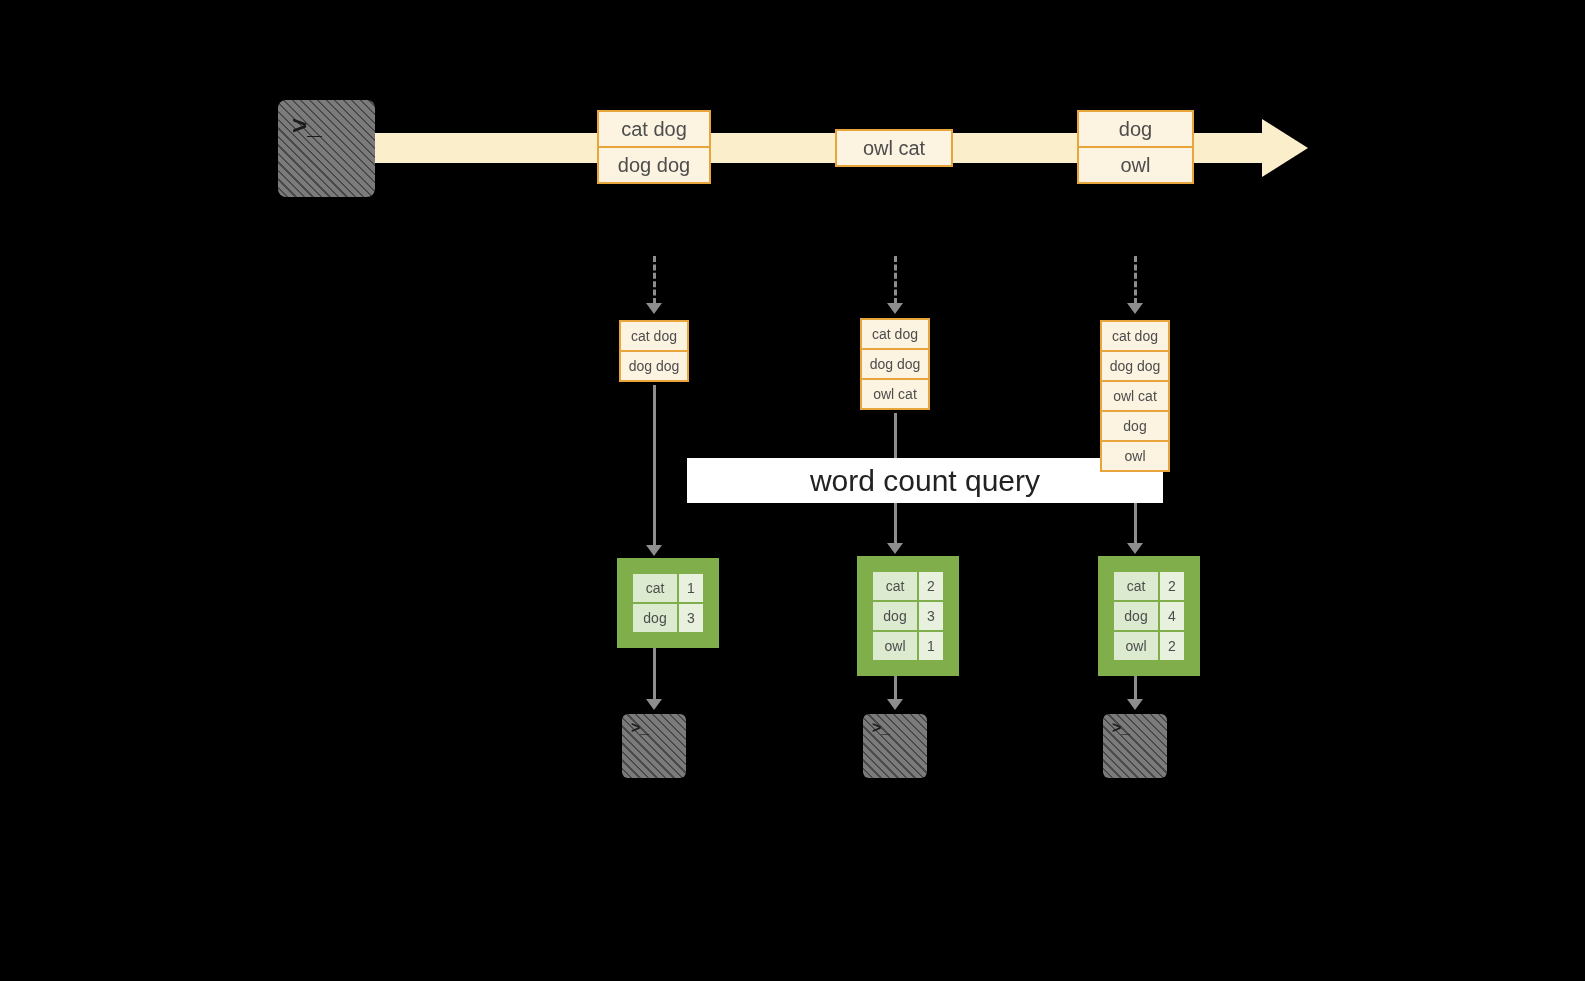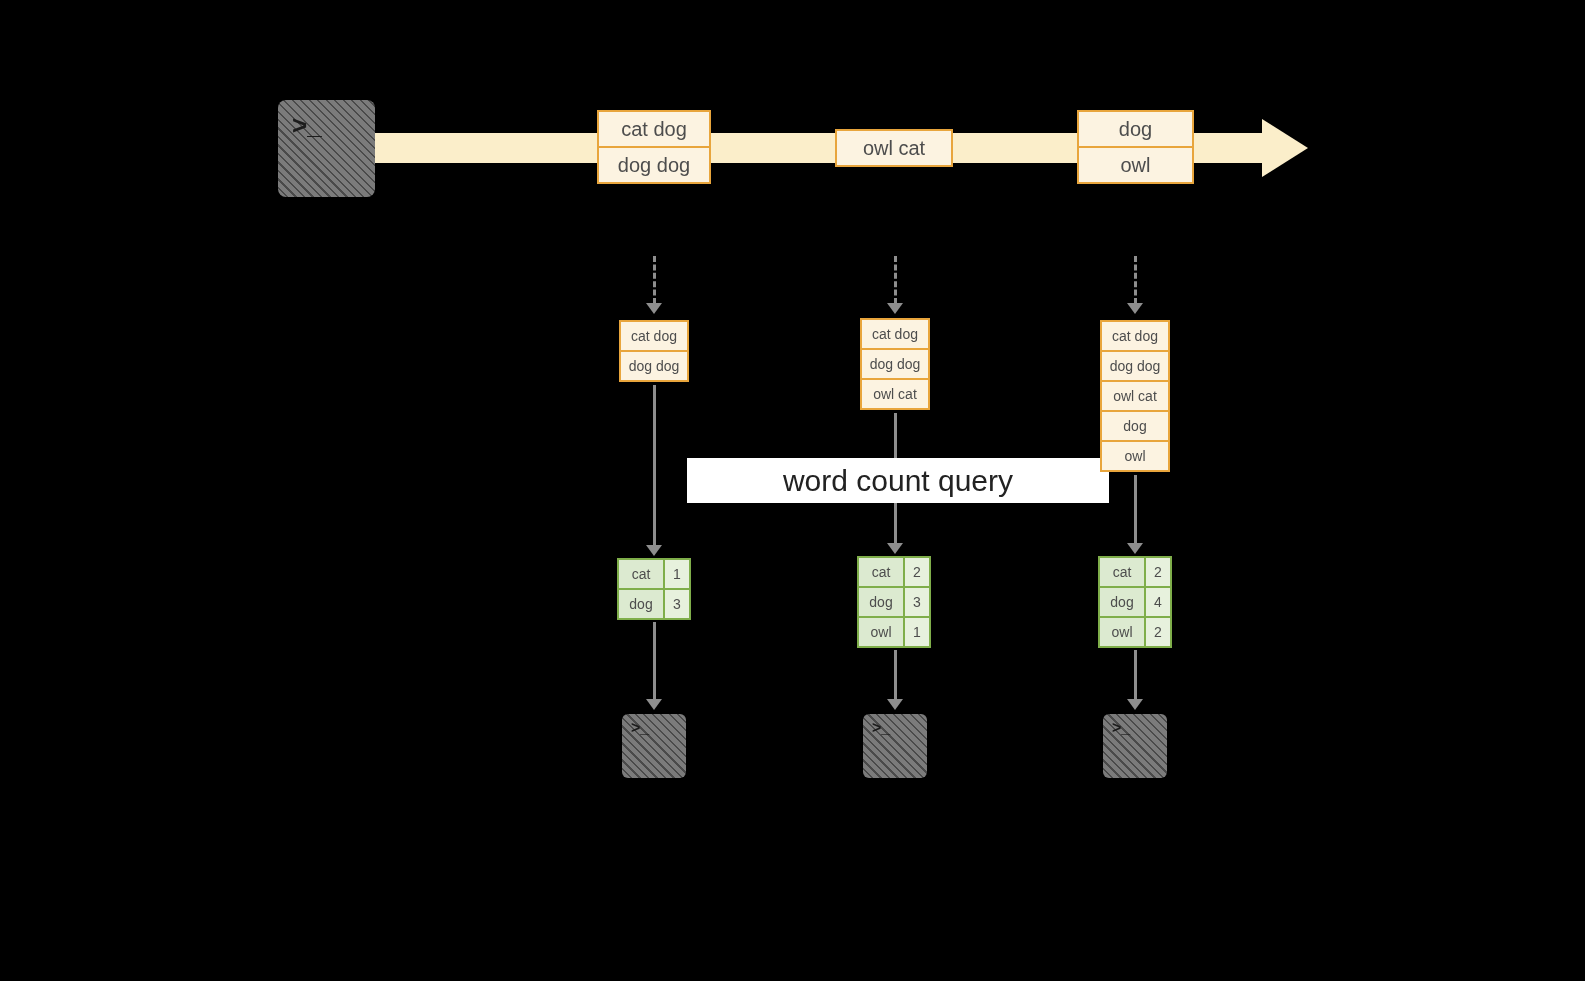--- a/index.html
+++ b/index.html
@@ -25,33 +25,33 @@
   .term.small { width:64px; height:64px; border-radius:6px; }
   .term.small .prompt { left:9px; top:5px; font-size:16px; }
 
   
   .obox-group { position:absolute; background:#e8a53c; padding:2px; display:grid; gap:2px; z-index:3; }
   .obox { background:#fcf3e1; color:#4d4d4d; display:flex; align-items:center; justify-content:center; }
   .event .obox { height:34px; font-size:20px; }
   .stack .obox { height:28px; font-size:14px; }
 
   
-  .gtable { position:absolute; background:#7fae4a; padding:2px; display:grid; grid-template-columns:44px 24px; gap:2px; z-index:3; }
+  .gtable { position:absolute; background:#7fae4a; padding:16px; display:grid; grid-template-columns:44px 24px; gap:2px; z-index:3; }
   .gcell { background:#dcead0; color:#4d4d4d; height:28px; display:flex; align-items:center; justify-content:center; font-size:14px; }
   .gcell.count { background:#e7f1dd; }
 
   
   .varrow { position:absolute; width:16px; z-index:1; }
   .varrow::before { content:""; position:absolute; left:6.5px; top:0; bottom:10px; width:3px; background:#8e8e8e; }
   .varrow.dashed::before { width:0; background:none; border-left:3px dashed #8e8e8e; }
   .varrow::after { content:""; position:absolute; bottom:0; left:0; width:0; height:0;
     border-left:8px solid transparent; border-right:8px solid transparent; border-top:11px solid #8e8e8e; }
 
   
-  .banner { position:absolute; left:687px; top:458px; width:422px; height:45px; background:#ffffff; z-index:2;
+  .banner { position:absolute; left:687px; top:458px; width:476px; height:45px; background:#ffffff; z-index:2;
     display:flex; align-items:center; justify-content:center; font-size:30px; color:#222222; }
 </style>
 </head>
 <body>
 
 <div class="canvas">
 
   <div class="band"></div>
   <div class="band-head"></div>
 

